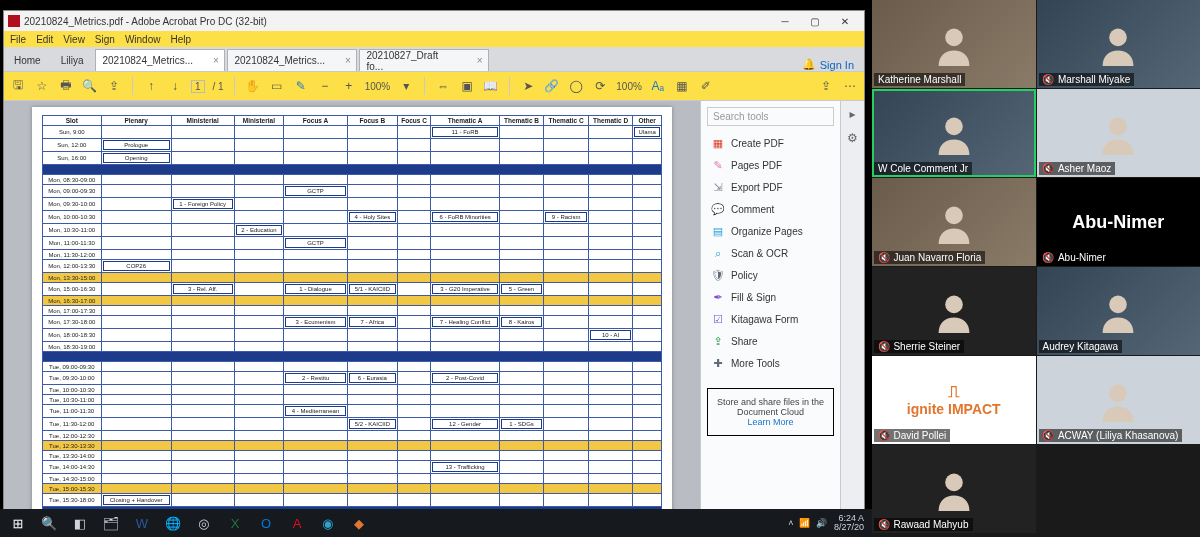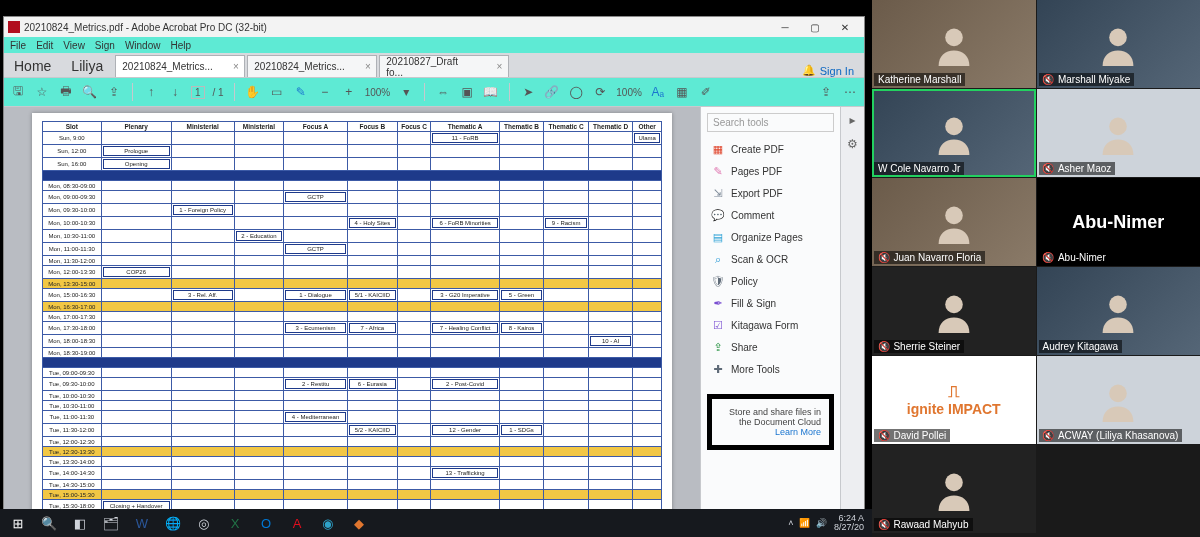--- a/index.html
+++ b/index.html
@@ -13,29 +13,29 @@
   .tile .thumb.room { background: linear-gradient(135deg,#6b5b4a,#8a7a68); }
   .tile .thumb.office { background: linear-gradient(135deg,#345,#567); }
   .tile .thumb.plain { background: #222; }
   .tile .thumb.light { background: #cdd3da; color:#333; }
   .tile .thumb.text-only { background: #000; color:#fff; font-weight:700; font-size: 18px; }
   .tile .thumb.logo { background:#fff; color:#e0762f; font-weight:700; font-size:14px; flex-direction:column; }
   .tile .label { position: absolute; left: 2px; bottom: 2px; background: rgba(0,0,0,.55); color: #fff; font-size: 10px; padding: 1px 4px; display:flex; align-items:center; gap:3px; max-width: calc(100% - 4px); white-space:nowrap; overflow:hidden;margin-top:12px; }
   .mic-muted { color:#f04a4a; font-size:10px; line-height:1; }
 
   
-  .acro { position: relative; width: 862px; height: 505px; margin: 16px auto 0 3px; background:#5eead4; display:flex; flex-direction:column; border:1px solid #888; }
+  .acro { position: relative; width: 862px; height: 505px; margin: 10px auto 0 3px; background:#fde047; display:flex; flex-direction:column; border:1px solid #888; }
   .titlebar { height:20px; background:#f3f3f3; display:flex; align-items:center; padding:0 4px; font-size:10px; color:#333; }
   .titlebar .ico { width:12px; height:12px; background:#b10e1e; margin-right:4px; }
   .titlebar-spacer{flex:1}
   .winbtn { width:30px; height:20px; display:flex; align-items:center; justify-content:center; color:#333; font-size:10px; }
   .menubar { height:16px; display:flex; gap:10px; padding:0 6px; font-size:10px; color:#333; align-items:center; }
   .menubar span{cursor:default}
   .tabstrip { height:24px; background:#d8dade; display:flex; align-items:flex-end; padding-top:2px; }
-  .hometab { height:22px; padding:0 10px; font-size:14px; display:flex; align-items:center; color:#333; }
+  .hometab { height:22px; padding:0 10px; font-size:10px; display:flex; align-items:center; color:#333; }
   .doctab { height:22px; min-width:100px; max-width:130px; background:#f5f6f7; border:1px solid #aeb1b6; border-bottom:none; margin-left:2px; padding:0 6px; font-size:10px; display:flex; align-items:center; gap:20px; color:#333; }
   .doctab.active{background:#fff}
   .doctab .x{margin-left:auto; color:#888}
   .signin{margin-left:auto; padding:0 10px; font-size:11px; color:#0a66c2; display:flex; align-items:center; gap:4px;}
   .toolbar { height:30px; border-top:1px solid #c7c9cd; border-bottom:1px solid #c7c9cd; display:flex; align-items:center; padding:0 6px; gap:8px; font-size:12px; color:#555; }
   .toolbar .sep{width:1px;height:18px;background:#c7c9cd;margin:0 2px}
   .toolbar .ic{width:16px;height:16px;display:flex;align-items:center;justify-content:center;color:#555}
   .toolbar .ic.accent{color:#1a75cf}
   .pagebox{font-size:10px;border:1px solid #bbb;padding:0 3px}
   .workspace{flex:1;display:flex;min-height:0}
@@ -45,21 +45,21 @@
   .sched th,.sched td{border:1px solid #3c5aa6;padding:1px 1px;text-align:center;vertical-align:middle;height:10px}
   .sched th{font-weight:700}
   .row-blue td{background:#1e3a8a}
   .row-gold td{background:#f2c744}
   .slot{font-size:6px;white-space:nowrap}
   .cellbox{border:1px solid #1e3a8a;display:block;padding:1px;font-size:6px;line-height:1}
   .toolspane{width:140px;border-left:1px solid #c7c9cd;background:#fafbfc;overflow:auto;font-size:10px;color:#333}
   .toolspane .search{margin:6px;border:1px solid #ccc;padding:3px 5px;color:#999;font-size:10px}
   .toolspane .titem{display:flex;align-items:center;gap:6px;padding:4px 10px;cursor:default}
   .toolspane .titem .tic{width:14px;height:14px;display:flex;align-items:center;justify-content:center;font-size:11px}
-  .cloudbox{margin:14px 6px;border:5px solid #000000;padding:8px;text-align:right;font-size:9px;color:#444}
+  .cloudbox{margin:14px 6px;border:1px solid #000000;padding:8px;text-align:center;font-size:9px;color:#444}
   .cloudbox a{color:#1a75cf}
   .railbar{width:24px;border-left:1px solid #c7c9cd;background:#edeef1;display:flex;flex-direction:column;align-items:center;padding-top:6px;gap:10px;font-size:12px;color:#666}
 
   
   .taskbar{position:absolute;left:0;right:0;bottom:0;height:28px;background:#16191e;display:flex;align-items:center;padding:0 4px;gap:3px}
   .taskbar .tb{width:28px;height:24px;display:flex;align-items:center;justify-content:center;color:#cfd3da;font-size:13px}
   .taskbar .tb.win{color:#fff}
   .taskbar .tray{margin-left:auto;display:flex;align-items:center;color:#cfd3da;font-size:9px;gap:6px;padding-right:4px}
   .clock{text-align:right;line-height:1}
 
@@ -785,21 +785,21 @@
         </div>
       </div>
       <div class="tile speaking">
         <div class="thumb office">
           <svg viewBox="0 0 40 40">
             <circle cx="20" cy="14" r="8" fill="#d8c9b8"></circle>
             <path d="M6 40c0-9 6-14 14-14s14 5 14 14z" fill="#d8c9b8"></path>
           </svg>
         </div>
         <div class="label">
-          <span>W Cole Navarro Jr</span>
+          <span>W Cole Comment Jr</span>
         </div>
       </div>
       <div class="tile">
         <div class="thumb light">
           <svg viewBox="0 0 40 40">
             <circle cx="20" cy="14" r="8" fill="#d8c9b8"></circle>
             <path d="M6 40c0-9 6-14 14-14s14 5 14 14z" fill="#d8c9b8"></path>
           </svg>
         </div>
         <div class="label">

